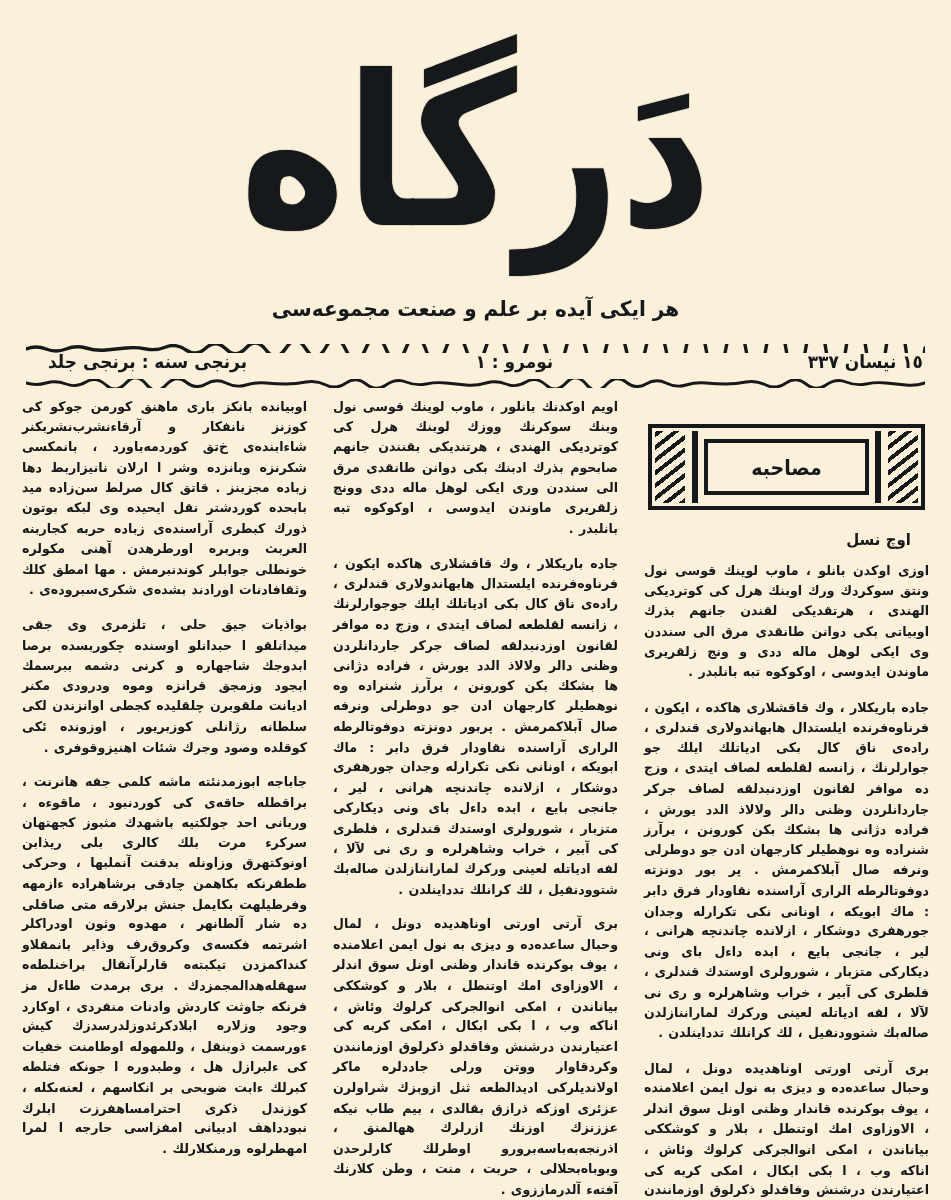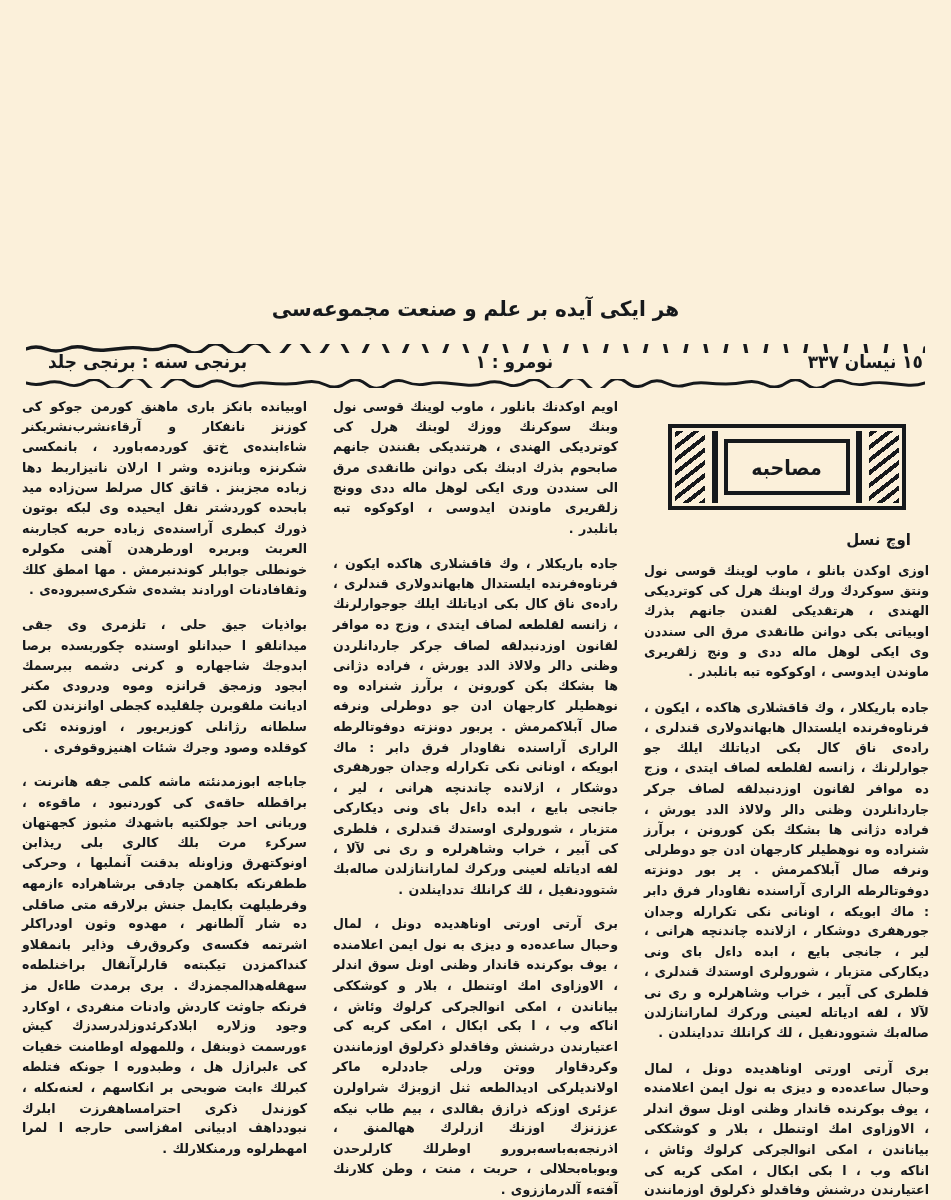--- a/index.html
+++ b/index.html
@@ -122,21 +122,21 @@
     transform: scaleY(1.04);
     transform-origin: top right;
     text-rendering: optimizeLegibility;
   }
   .body-text p { margin: 0 0 14px 0; }
   .body-text p:last-child { margin-bottom: 0; }
 
   
   .ornament-box {
     position: relative;
-    width: 238px;
+    width: 277px;
     height: 86px;
     margin: 28px auto 0 auto;
     background: #fbf0da;
     border: 4px solid #16191c;
     box-sizing: border-box;
   }
   .orn-hatch {
     position: absolute;
     top: 3px;
     bottom: 3px;
@@ -188,20 +188,23 @@
     margin: 20px 18px 12px 0;
     transform: scaleY(1.08);
     transform-origin: top right;
   }
 </style>
 </head>
 <body>
 
 <div id="page">
 
+  <div class="masthead">
+    <div class="masthead-title">دَرگاه</div>
+  </div>
 
   <div class="subtitle">هر ایکی آیده بر علم و صنعت مجموعه‌سی</div>
 
   <div class="rule-wave rule-top">
     <svg width="899" height="9" viewBox="0 0 899 9" preserveAspectRatio="none">
       <path d="M0,5 Q10,1 20,5 T40,5 T60,4 T80,6 T100,4 T120,5 T140,3 T160,6 T180,4 T200,5
                T220,4 T240,6 T260,4 T280,5 T300,3 T320,6 T340,4 T360,5 T380,4 T400,6
                T420,4 T440,5 T460,3 T480,6 T500,4 T520,5 T540,4 T560,6 T580,4 T600,5
                T620,3 T640,6 T660,4 T680,5 T700,4 T720,6 T740,4 T760,5 T780,3 T800,6
                T820,4 T840,5 T860,4 T880,6 T899,4" fill="none" stroke="#16191c" stroke-width="3.4" stroke-linecap="round"></path>

